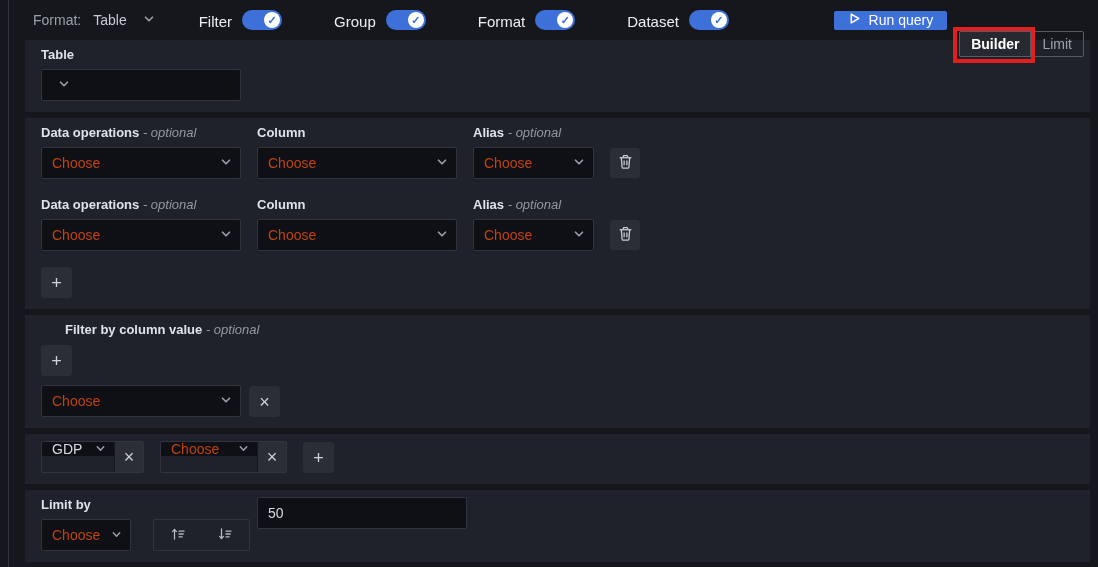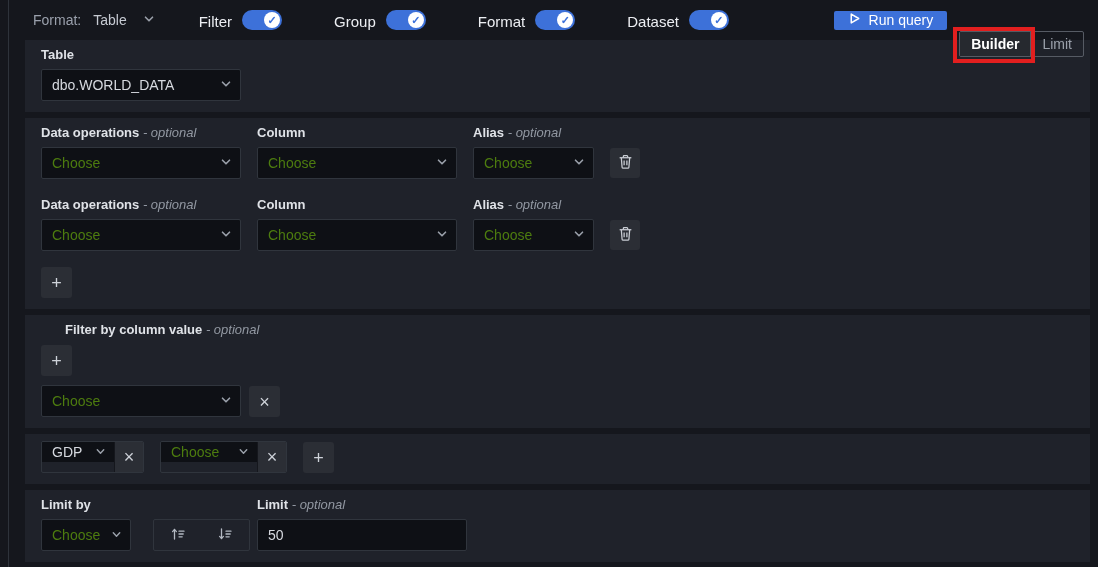--- a/index.html
+++ b/index.html
@@ -75,37 +75,37 @@
   .optional { font-weight:400; font-style:italic; color:#9298a2; }
   .flex-row { display:flex; align-items:flex-end; }
   .field { display:flex; flex-direction:column; margin-right:16px; }
 
   .dropdown {
     height:32px; background:#0e1015; border:1px solid #30353d; border-radius:2px;
     display:flex; align-items:center; padding:0 8px 0 10px; font-size:14px;
     cursor:pointer;
   }
   .dropdown .val { flex:1; color:#d6d9df; white-space:nowrap; overflow:hidden; }
-  .dropdown .val.placeholder { color:#4d7c0f; }
+  .dropdown .val.placeholder { color:#c2410c; }
   .w200 { width:200px; } .w121 { width:121px; } .w90 { width:90px; }
 
   .icon-btn {
     width:30px; height:30px; background:#2b2e35; border:none; border-radius:3px;
     color:#ced2d9; display:flex; align-items:center; justify-content:center;
     cursor:pointer; font-family:inherit; flex:0 0 auto;
   }
   .icon-btn.square32 { width:31px; height:31px; }
   .glyph { font-size:18px; line-height:1; color:#ced2d9; font-weight:400; }
 
   
   .combo {
     display:flex; height:32px; border:1px solid #30353d; border-radius:2px;
     overflow:hidden;
   }
-  .combo .dropdown { border:none; height:20px; border-radius:0; }
+  .combo .dropdown { border:none; height:14px; border-radius:0; }
   .combo .seg-x {
     width:29px; background:#2b2e35; border:none; border-left:1px solid #15171d;
     color:#ced2d9; display:flex; align-items:center; justify-content:center;
     cursor:pointer; font-family:inherit;
   }
 
   .sort-group {
     display:flex; width:97px; height:32px; border:1px solid #30353d; border-radius:2px;
   }
   .sort-btn {
@@ -182,21 +182,20 @@
         <div class="red-box"></div>
       </div>
     </div>
   </div>
 
   <div class="section">
     <div class="flex-row">
       <div class="field">
         <div class="field-label">Table</div>
         <div class="dropdown w200">
-          <span class="val">dbo.WORLD_DATA</span>
           <span class="chev"><svg width="12" height="12" viewBox="0 0 12 12">
                 <path d="M2.5 4.2 L6 7.8 L9.5 4.2" stroke="#9aa0aa" stroke-width="1.6" fill="none" stroke-linecap="round" stroke-linejoin="round"></path>
               </svg></span>
         </div>
       </div>
     </div>
   </div>
 
   <div class="section">
 
@@ -360,19 +359,18 @@
                   <path d="M4.5 3 V12.2"></path>
                     <path d="M2.6 10.4 L4.5 12.6 L6.4 10.4"></path>
                   <path d="M9 5.2 h5 M9 8 h4.2 M9 10.8 h3.2"></path>
                 </svg>
               </span>
             </button>
           </div>
         </div>
       </div>
       <div>
-        <div class="field-label"><span>Limit</span> <span class="optional">- optional</span></div>
         <input class="text-input" type="text" value="50" style="">
       </div>
     </div>
   </div>
 
 </div>
 
 </body></html>

